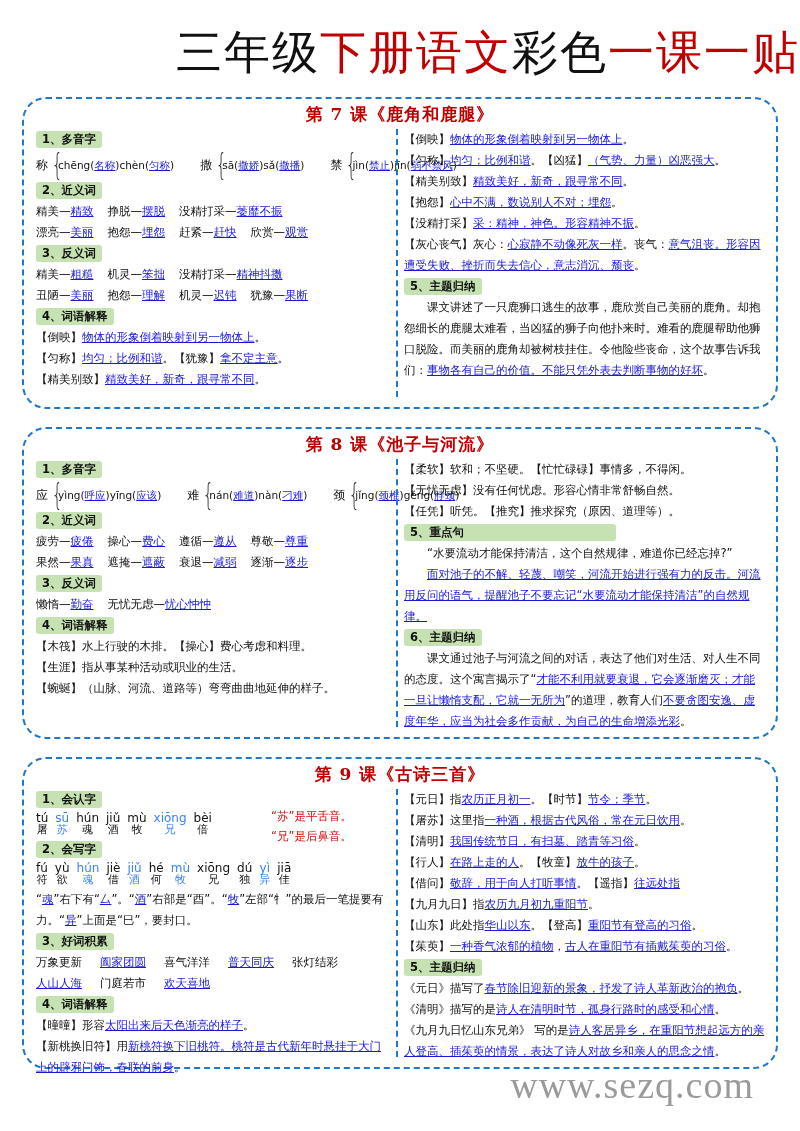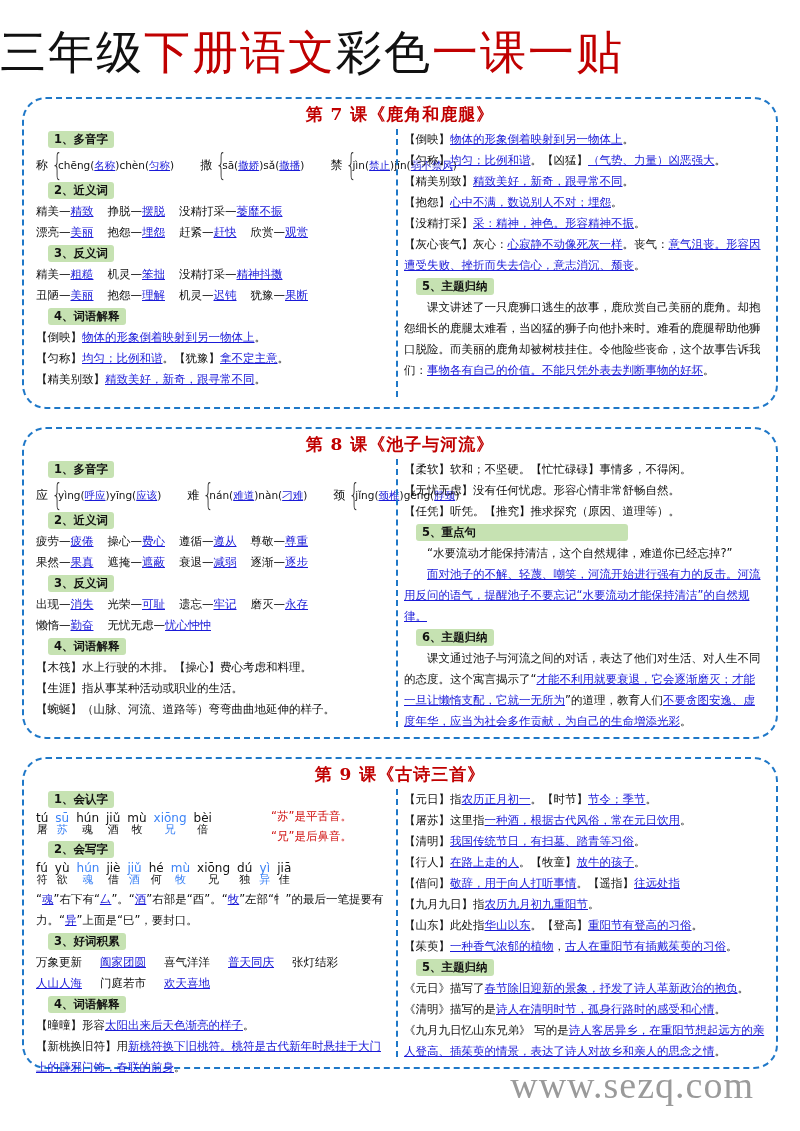--- a/index.html
+++ b/index.html
@@ -1,25 +1,25 @@
 <!DOCTYPE html>
 <html><head>
 <meta charset="utf-8">
 <style>
   html,body{margin:0;padding:0;background:#fff;}
   body{width:800px;height:1131px;position:relative;overflow:hidden;font-family:"DejaVu Sans","Liberation Sans",sans-serif;color:#111;}
-  .main-title{position:absolute;top:22px;left:0;width:800px;text-align:left;font-family:"DejaVu Serif","Liberation Serif",serif;font-size:46px;letter-spacing:2px;line-height:60px;}
+  .main-title{position:absolute;top:22px;left:0;width:800px;text-align:right;font-family:"DejaVu Serif","Liberation Serif",serif;font-size:46px;letter-spacing:2px;line-height:60px;}
   .main-title .red{color:#c00000;}
   .main-title .black{color:#111;}
   .lesson{position:absolute;left:22px;width:756px;border:2px dashed #1f78c8;border-radius:24px;box-sizing:border-box;}
   .lesson-title{position:absolute;top:4px;left:0;width:100%;text-align:center;color:#c00000;font-family:"DejaVu Serif","Liberation Serif",serif;font-size:17px;font-weight:bold;letter-spacing:1px;}
   .col{position:absolute;top:30px;bottom:10px;font-size:11.5px;line-height:21px;}
   .col.left{left:12px;width:352px;}
   .col.right{left:372px;width:362px;padding-left:6px;border-left:2px dashed #1f78c8;}
-  .sec{display:inline-block;background:#c6e2b2;color:#111;font-weight:bold;font-size:11.5px;padding:0 6px;border-radius:3px;line-height:17px;margin:1px 12px 2px;}
+  .sec{display:inline-block;background:#c6e2b2;color:#111;font-weight:bold;font-size:11.5px;padding:0 6px;border-radius:3px;line-height:17px;margin:1px 0 2px;}
   .line{white-space:nowrap;}
   .wrap{white-space:normal;}
   .blue{color:#1a1ad8;text-decoration:underline;}
   .red{color:#3b82f6;}
   .indent{text-indent:2em;}
   .pair{margin-right:14px;}
   .poly{display:inline-flex;align-items:center;margin-right:26px;vertical-align:middle;}
   .poly .ch{font-size:12px;margin-right:2px;}
   .poly .br{font-size:30px;line-height:30px;font-weight:100;color:#333;transform:scaleX(0.6);display:inline-block;width:8px;}
   .poly .rd{display:flex;font-size:10.5px;line-height:18px;}
@@ -115,21 +115,20 @@
           <span class="br">{</span>
           <span class="rd">
             <span><span>jǐng(</span><span class="blue">颈椎</span><span>)</span></span>
             <span><span>gěng(</span><span class="blue">脖颈</span><span>)</span></span>
           </span>
         </span></div>
     <div class="sec">2、近义词</div>
     <div class="line"><span class="pair"><span>疲劳—</span><span class="blue">疲倦</span></span><span class="pair"><span>操心—</span><span class="blue">费心</span></span><span class="pair"><span>遵循—</span><span class="blue">遵从</span></span><span class="pair"><span>尊敬—</span><span class="blue">尊重</span></span></div>
     <div class="line"><span class="pair"><span>果然—</span><span class="blue">果真</span></span><span class="pair"><span>遮掩—</span><span class="blue">遮蔽</span></span><span class="pair"><span>衰退—</span><span class="blue">减弱</span></span><span class="pair"><span>逐渐—</span><span class="blue">逐步</span></span></div>
     <div class="sec">3、反义词</div>
-    <div class="line"><span class="pair"><span>出现—</span><span class="blue">消失</span></span><span class="pair"><span>光荣—</span><span class="blue">可耻</span></span><span class="pair"><span>遗忘—</span><span class="blue">牢记</span></span><span class="pair"><span>磨灭—</span><span class="blue">永存</span></span></div>
     <div class="line"><span class="pair"><span>懒惰—</span><span class="blue">勤奋</span></span><span class="pair"><span>无忧无虑—</span><span class="blue">忧心忡忡</span></span></div>
     <div class="sec">4、词语解释</div>
     <div>【木筏】水上行驶的木排。【操心】费心考虑和料理。</div>
     <div>【生涯】指从事某种活动或职业的生活。</div>
     <div>【蜿蜒】（山脉、河流、道路等）弯弯曲曲地延伸的样子。</div>
   </div>
   <div class="col right">
     <div>【柔软】软和；不坚硬。【忙忙碌碌】事情多，不得闲。</div>
     <div>【无忧无虑】没有任何忧虑。形容心情非常舒畅自然。</div>
     <div>【任凭】听凭。【推究】推求探究（原因、道理等）。</div>

